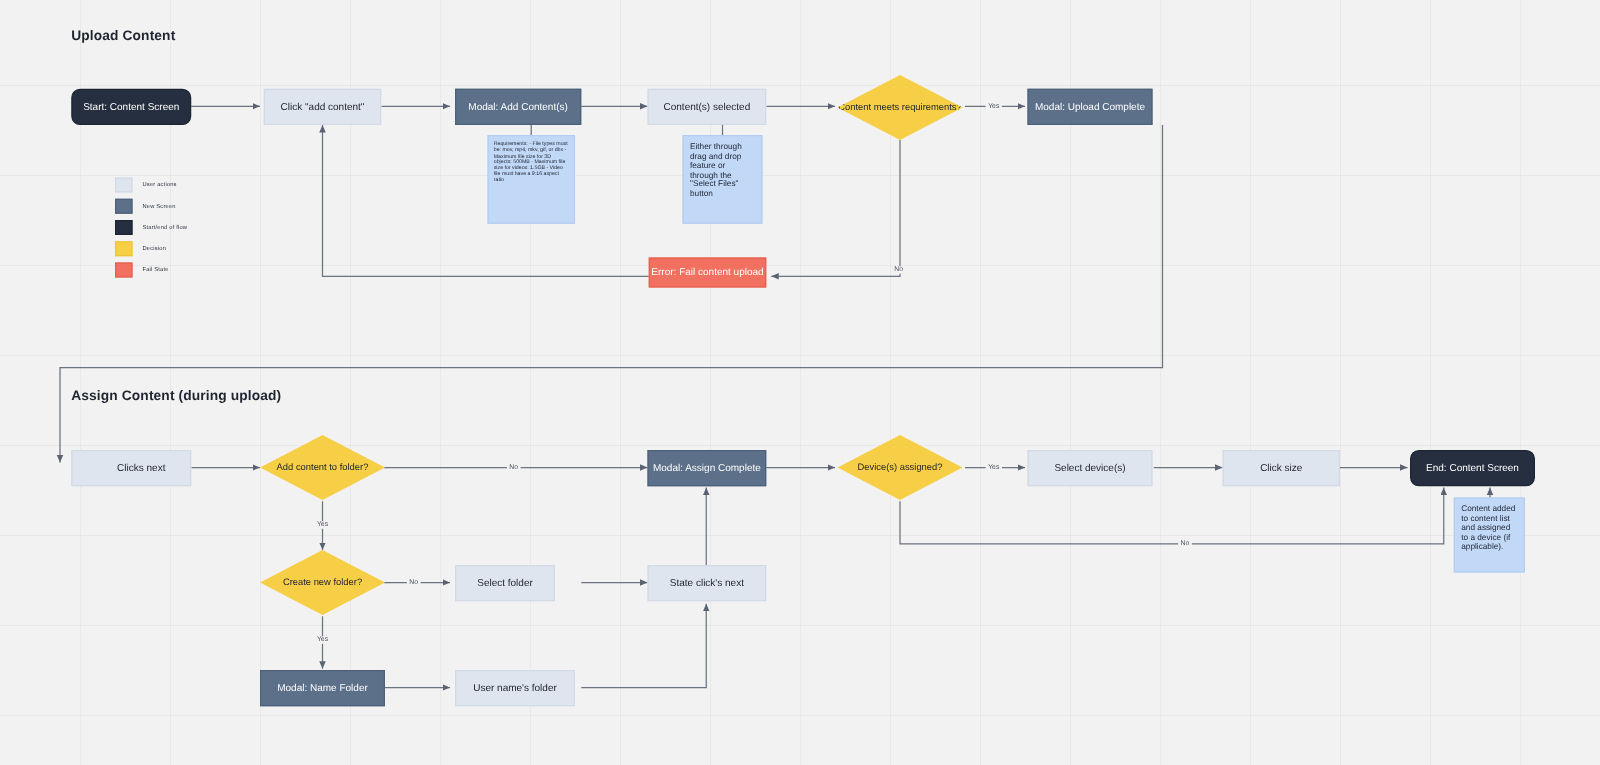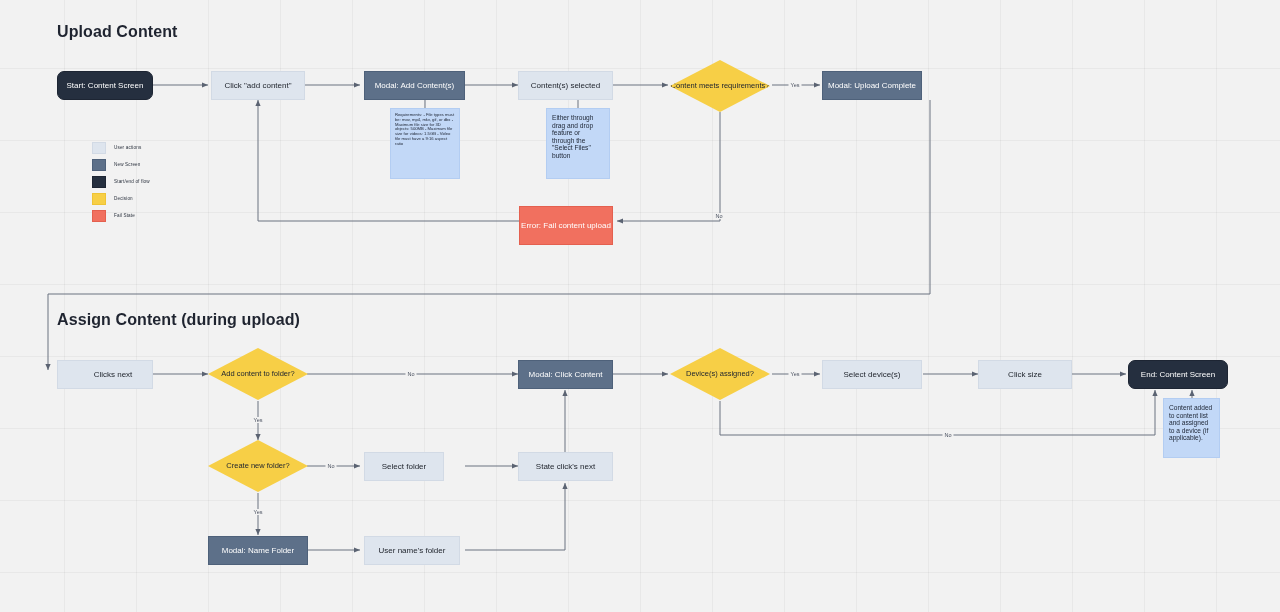--- a/index.html
+++ b/index.html
@@ -16,21 +16,21 @@
       linear-gradient(to right, rgba(0,0,0,0.045) 1px, transparent 1px),
       linear-gradient(to bottom, rgba(0,0,0,0.045) 1px, transparent 1px);
     background-size:72px 72px;
     background-position:-8px -4px;
   }
   svg#wires{position:absolute;left:0;top:0;width:1280px;height:612px;}
   .node{position:absolute;box-sizing:border-box;display:flex;align-items:center;justify-content:center;text-align:center;}
   .lbl{display:block;line-height:1.15;}
 
   .section-title{
-    position:absolute;font-size:16px;font-weight:bold;color:#1f2430;letter-spacing:.1px;
+    position:absolute;font-size:11px;font-weight:bold;color:#1f2430;letter-spacing:.1px;
   }
 
   
   .n-action{
     background:#dee5ee;border:1px solid #d2dae5;color:#22272f;font-size:8px;
   }
   .n-screen{
     background:#5d7089;border:1px solid #4e617a;color:#ffffff;font-size:8px;justify-content:center;
   }
   .n-terminal{
@@ -159,39 +159,39 @@
 </div>
 <div class="node n-action" style="left:518px;top:71px;width:95px;height:29px;">
   <span class="lbl">Content(s) selected</span>
 </div>
 <div class="node n-decision" style="left:670px;top:60px;width:100px;height:52px;">
   <span class="lbl">Content meets requirements?</span>
 </div>
 <div class="node n-screen" style="left:822px;top:71px;width:100px;height:29px;">
   <span class="lbl">Modal: Upload Complete</span>
 </div>
-<div class="node n-fail" style="left:519px;top:206px;width:94px;height:39px;">
+<div class="node n-fail" style="left:519px;top:206px;width:94px;height:24px;">
   <span class="lbl">Error: Fail content upload</span>
 </div>
 
 <div class="node n-note tiny" style="left:390px;top:108px;width:70px;height:71px;">
   <span class="lbl">Requirements: - File types must be: mov, mp4, mkv, gif, or dbx - Maximum file size for 3D objects: 500MB - Maximum file size for videos: 1.5GB - Video file must have a 9:16 aspect ratio</span>
 </div>
 <div class="node n-note" style="left:546px;top:108px;width:64px;height:71px;">
   <span class="lbl">Either through drag and drop feature or through the "Select Files" button</span>
 </div>
 
 <div class="node n-action" style="left:57px;top:360px;width:96px;height:29px;padding-left:16px;">
   <span class="lbl">Clicks next</span>
 </div>
 <div class="node n-decision" style="left:208px;top:348px;width:100px;height:52px;">
   <span class="lbl">Add content to folder?</span>
 </div>
 <div class="node n-screen" style="left:518px;top:360px;width:95px;height:29px;">
-  <span class="lbl">Modal: Click Content</span>
+  <span class="lbl">Modal: Assign Complete</span>
 </div>
 <div class="node n-decision" style="left:670px;top:348px;width:100px;height:52px;">
   <span class="lbl">Device(s) assigned?</span>
 </div>
 <div class="node n-action" style="left:822px;top:360px;width:100px;height:29px;">
   <span class="lbl">Select device(s)</span>
 </div>
 <div class="node n-action" style="left:978px;top:360px;width:94px;height:29px;">
   <span class="lbl">Click size</span>
 </div>

